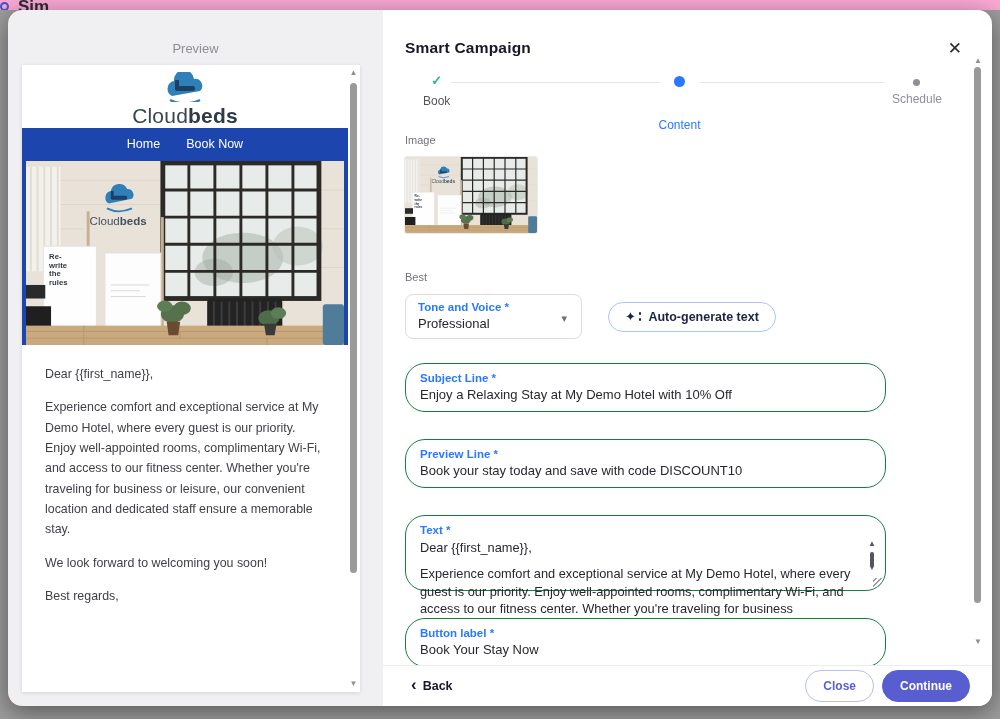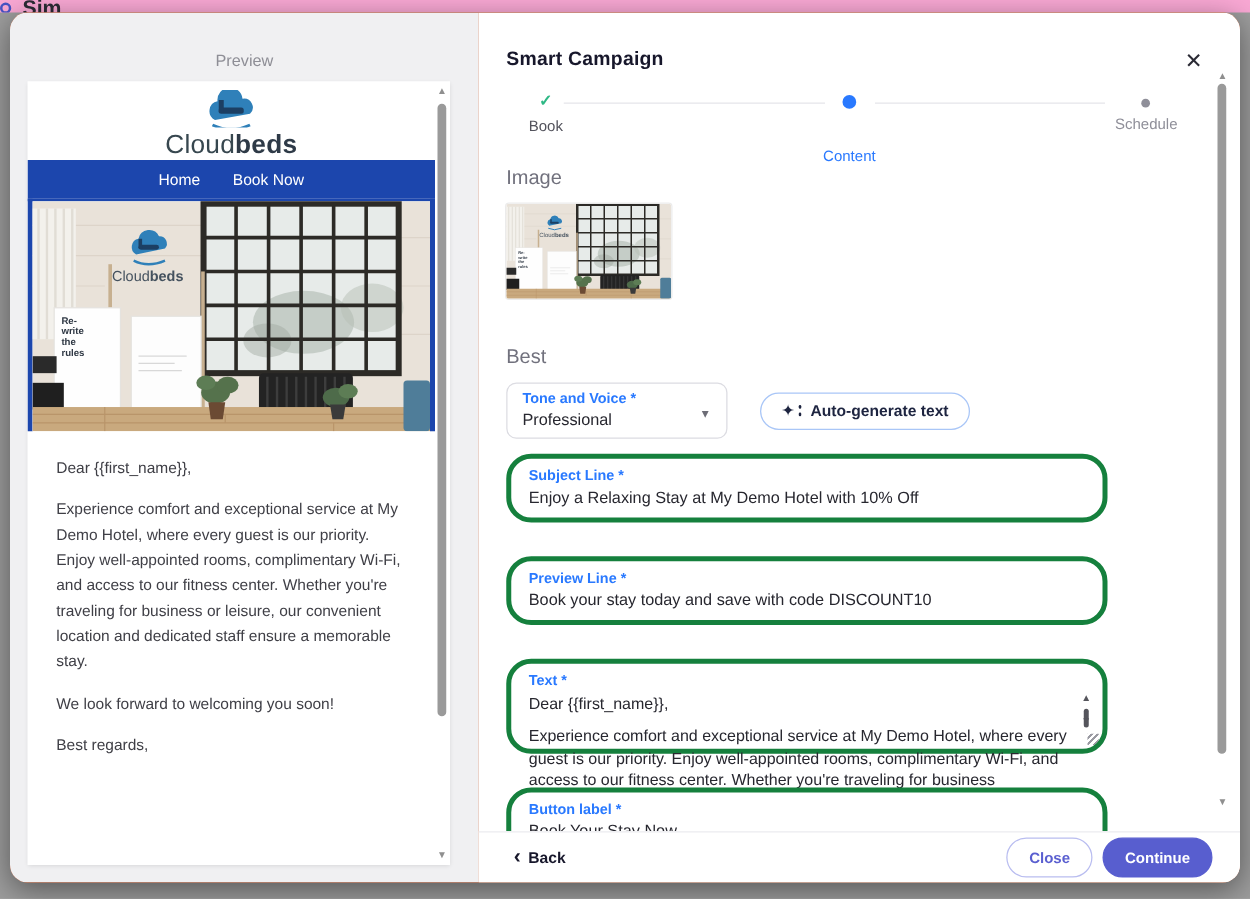--- a/index.html
+++ b/index.html
@@ -62,38 +62,38 @@
   .step-check { color:#2eb885; font-size:13px; font-weight:bold; line-height:14px; }
   .dot { border-radius:50%; }
   .dot-active { width:11px; height:11px; background:#2979ff; margin-top:2px; }
   .dot-idle { width:7px; height:7px; background:#8f8f99; margin-top:5px; }
   .step-label { font-size:12px; }
   .lbl-done { color:#53535c; }
   .lbl-active { color:#2979ff; }
   .lbl-idle { color:#8f8f99; }
 
   .form-scroll { position:absolute; top:108px; left:0; right:30px; bottom:41px; overflow:hidden; padding:16px 20px 0 22px; }
-  .section-label { color:#71717d; font-size:16px; margin-bottom:11px; }
+  .section-label { color:#71717d; font-size:11px; margin-bottom:11px; }
   .thumb { width:132px; height:76px; border-radius:2px; overflow:hidden; cursor:pointer; margin-bottom:38px; box-shadow:0 0 0 1px rgba(0,0,0,.08); }
 
-  .tone-row { display:flex; align-items:center; gap:26px; margin-top:7px; margin-bottom:12px; }
+  .tone-row { display:flex; align-items:center; gap:26px; margin-top:7px; margin-bottom:24px; }
   .tone-box { width:177px; height:45px; border:1px solid #dcdce2; border-radius:8px;
     padding:6px 12px; position:relative; cursor:pointer; background:#fff; }
   .field-label { color:#2979ff; font-size:11.5px; font-weight:bold; margin-bottom:3px; }
   .field-value { color:#27272f; font-size:13px; }
   .tone-caret { position:absolute; right:14px; top:17px; color:#6d6d76; font-size:11px; }
 
   .auto-btn { height:30px; border:1px solid #a9c6f7; border-radius:15px; background:#fff;
     display:flex; align-items:center; gap:7px; padding:0 16px; cursor:pointer; }
   .auto-btn .txt { font-size:12.5px; font-weight:bold; color:#1d2440; }
   .sparkle { color:#1d2440; font-size:13px; line-height:13px; }
   .sparkle-dots { width:2.5px; height:2.5px; background:#1d2440; border-radius:50%;
     box-shadow:0 6px 0 #1d2440; margin-left:-4px; margin-top:-6px; }
 
-  .field { width:481px; border:4px solid #15803d; border-radius:20px; padding:8px 14px 9px 14px;
+  .field { width:481px; border:1px solid #15803d; border-radius:20px; padding:8px 14px 9px 14px;
     margin-bottom:27px; background:#fff; position:relative; }
   .field-text { height:76px; }
   .field-text .field-value { line-height:1.35; font-size:12.8px; }
   .ta-gap { height:9px; }
   .ta-sb { position:absolute; right:8px; top:24px; bottom:12px; width:10px; }
   .ta-sb .sb-arrow { color:#55555c; }
   .ta-sb .sb-thumb { position:absolute; left:3px; top:12px; width:4px; height:15px; background:#55555c; border-radius:3px; }
   .ta-sb .dn { position:absolute; bottom:6px; }
   .resize-grip { position:absolute; right:3px; bottom:3px; width:9px; height:9px;
     background:repeating-linear-gradient(135deg, transparent 0 2px, #9a9aa2 2px 3.5px); cursor:nwse-resize; }

